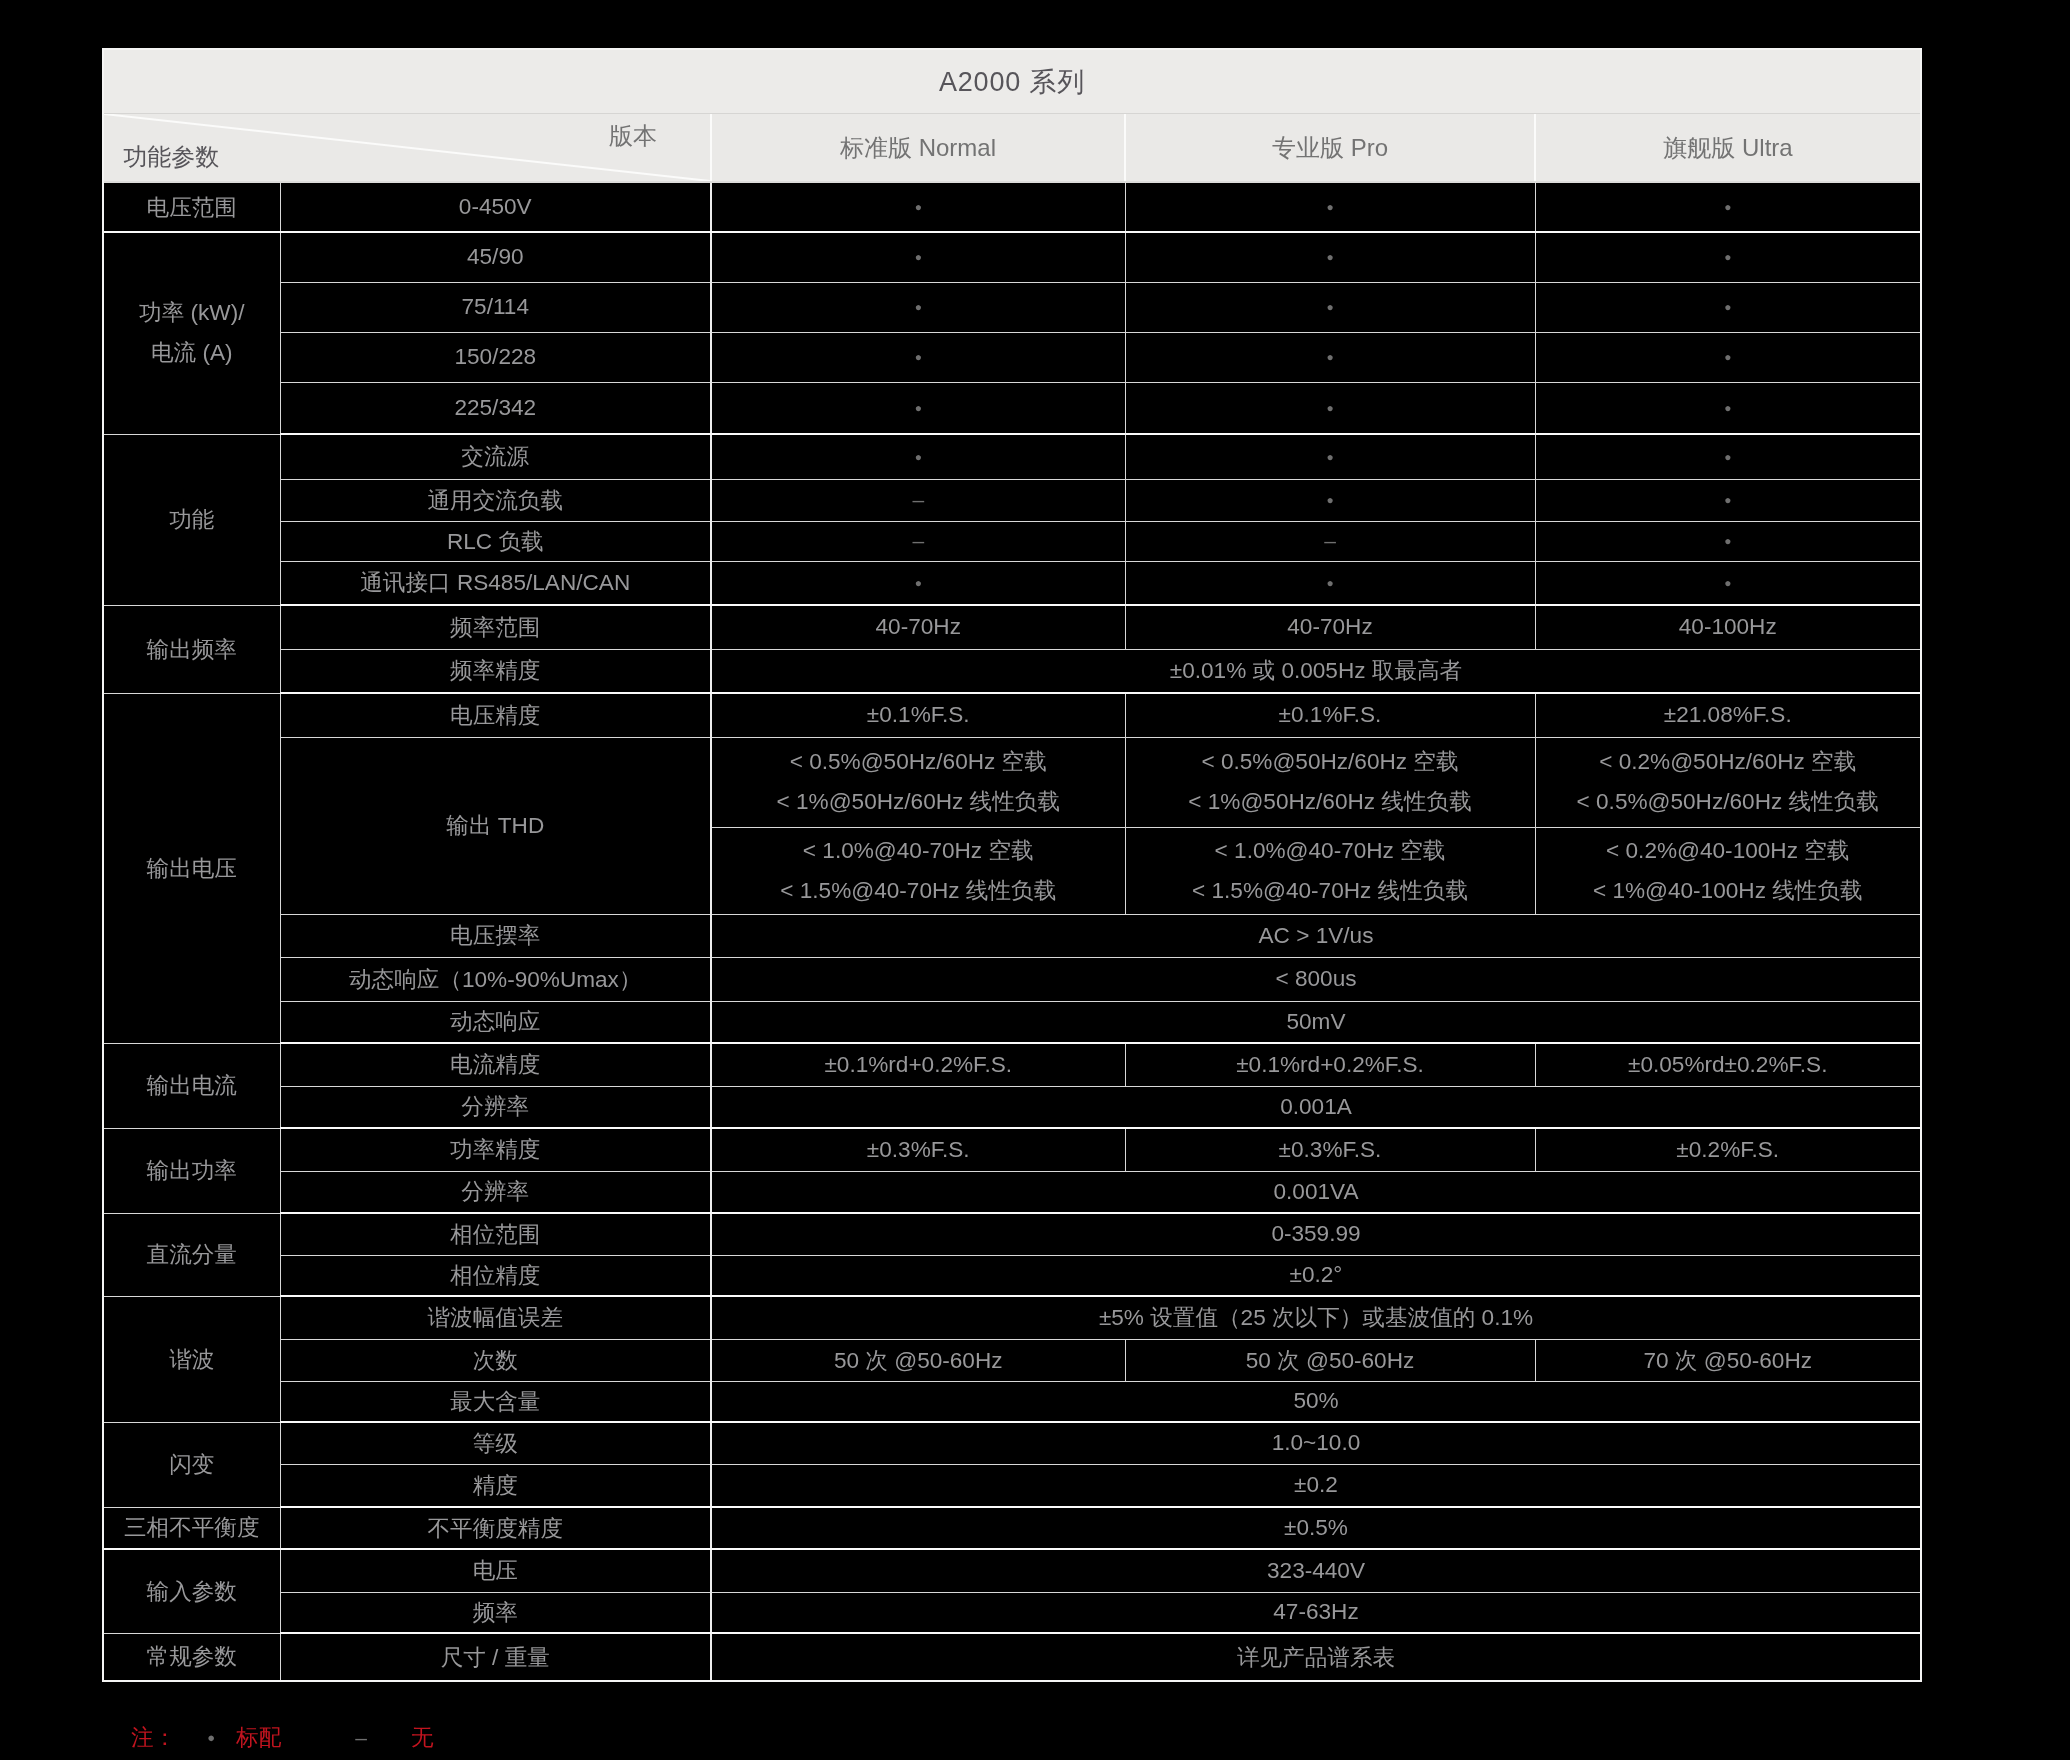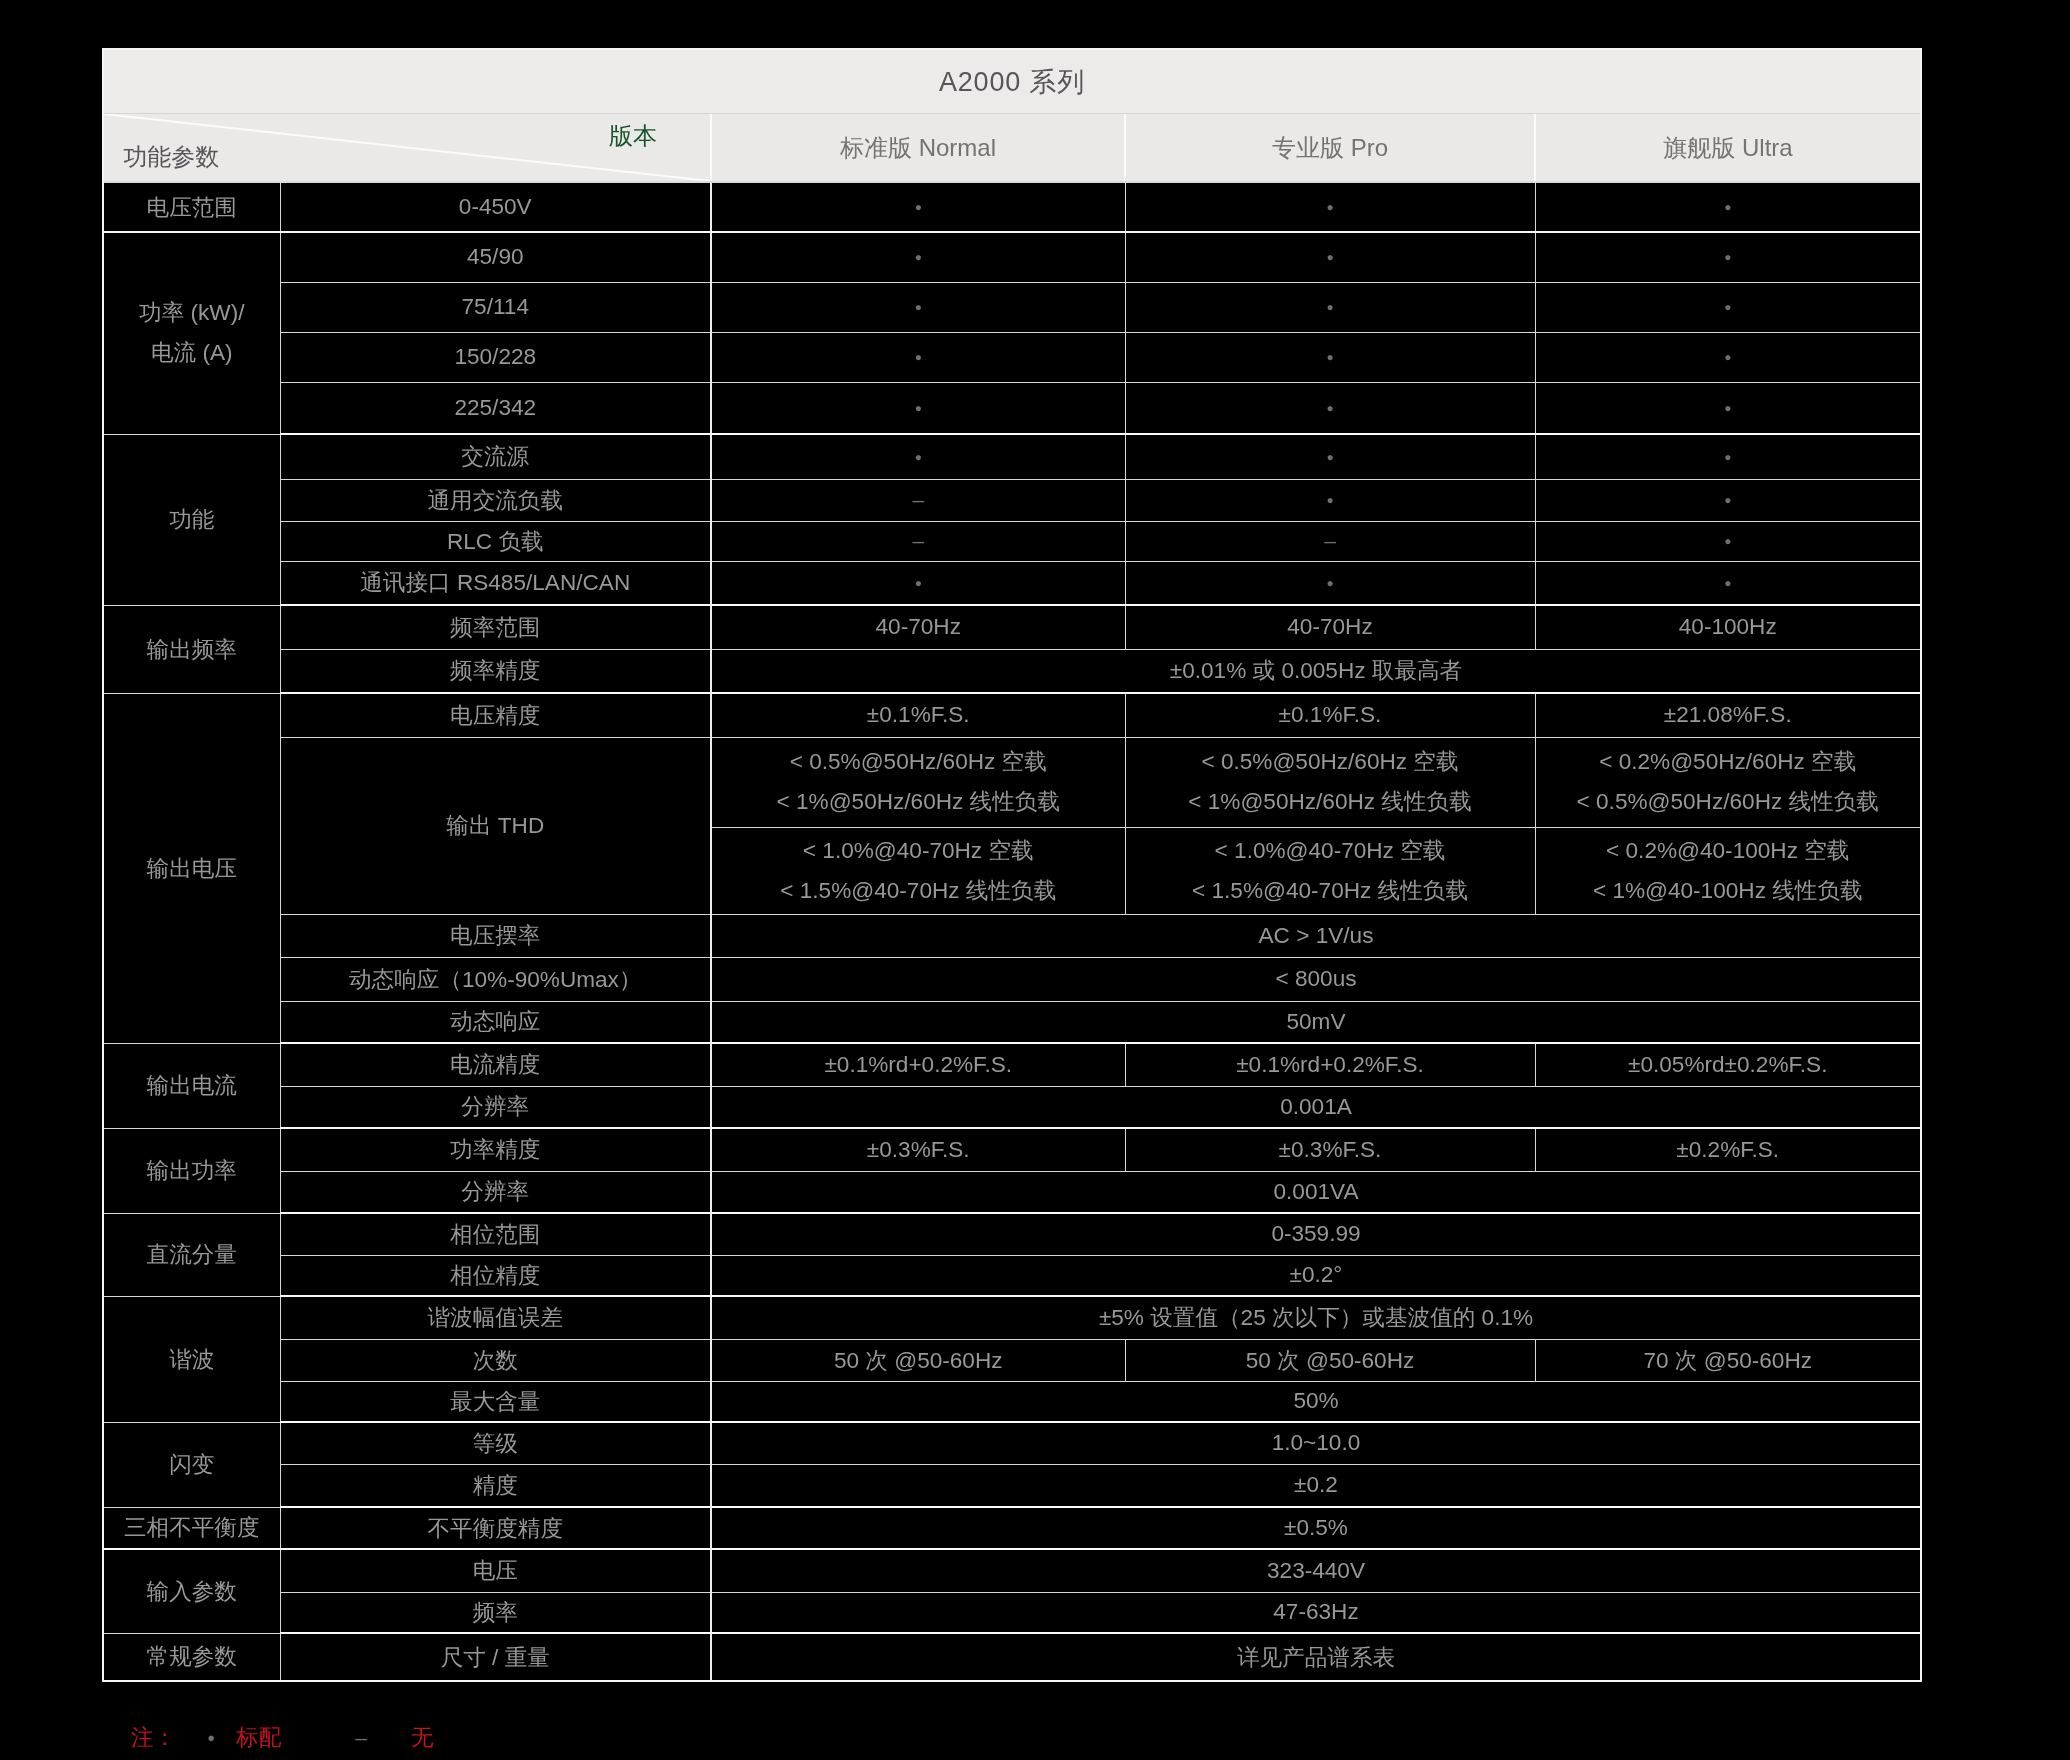--- a/index.html
+++ b/index.html
@@ -15,21 +15,21 @@
   table{border-collapse:collapse;table-layout:fixed;width:1816px;background:#000;}
   col.c1{width:176px}col.c2{width:431px}col.c3{width:414px}col.c4{width:410px}col.c5{width:385px}
 
   
   tr.hdr{height:68px;}
   tr.hdr th{background:#eae9e7;color:#737373;font-size:24px;font-weight:400;
     border-left:2.4px solid #fbfbfa;border-bottom:2.4px solid #dddcda;text-align:center;vertical-align:middle;}
   td.diag{position:relative;background:#eae9e7;border-bottom:2.4px solid #dddcda;padding:0;}
   td.diag svg{position:absolute;left:0;top:0;width:100%;height:100%;display:block;}
   .diag-param{position:absolute;left:19.3px;bottom:8px;color:#57555a;font-size:24px;}
-  .diag-version{position:absolute;right:53px;top:6.4px;color:#14532d;font-size:24px;}
+  .diag-version{position:absolute;right:53px;top:6.4px;color:#737373;font-size:24px;}
 
   
   td{color:#98989a;font-size:22.6px;font-weight:300;text-align:center;vertical-align:middle;
      border-bottom:1.6px solid #d8d8d8;padding:0 6.4px;}
   td.lab{border-right:1.6px solid #d8d8d8;}
   td.sub{border-right:2.4px solid #ededed;}
   td.c + td.c{border-left:1.6px solid #d8d8d8;}
   tr.se td{border-bottom:2.4px solid #fafafa;margin-left:48px;}
   tr.last td{border-bottom:none;}
   td.ml{white-space:pre-line;line-height:40px;}

